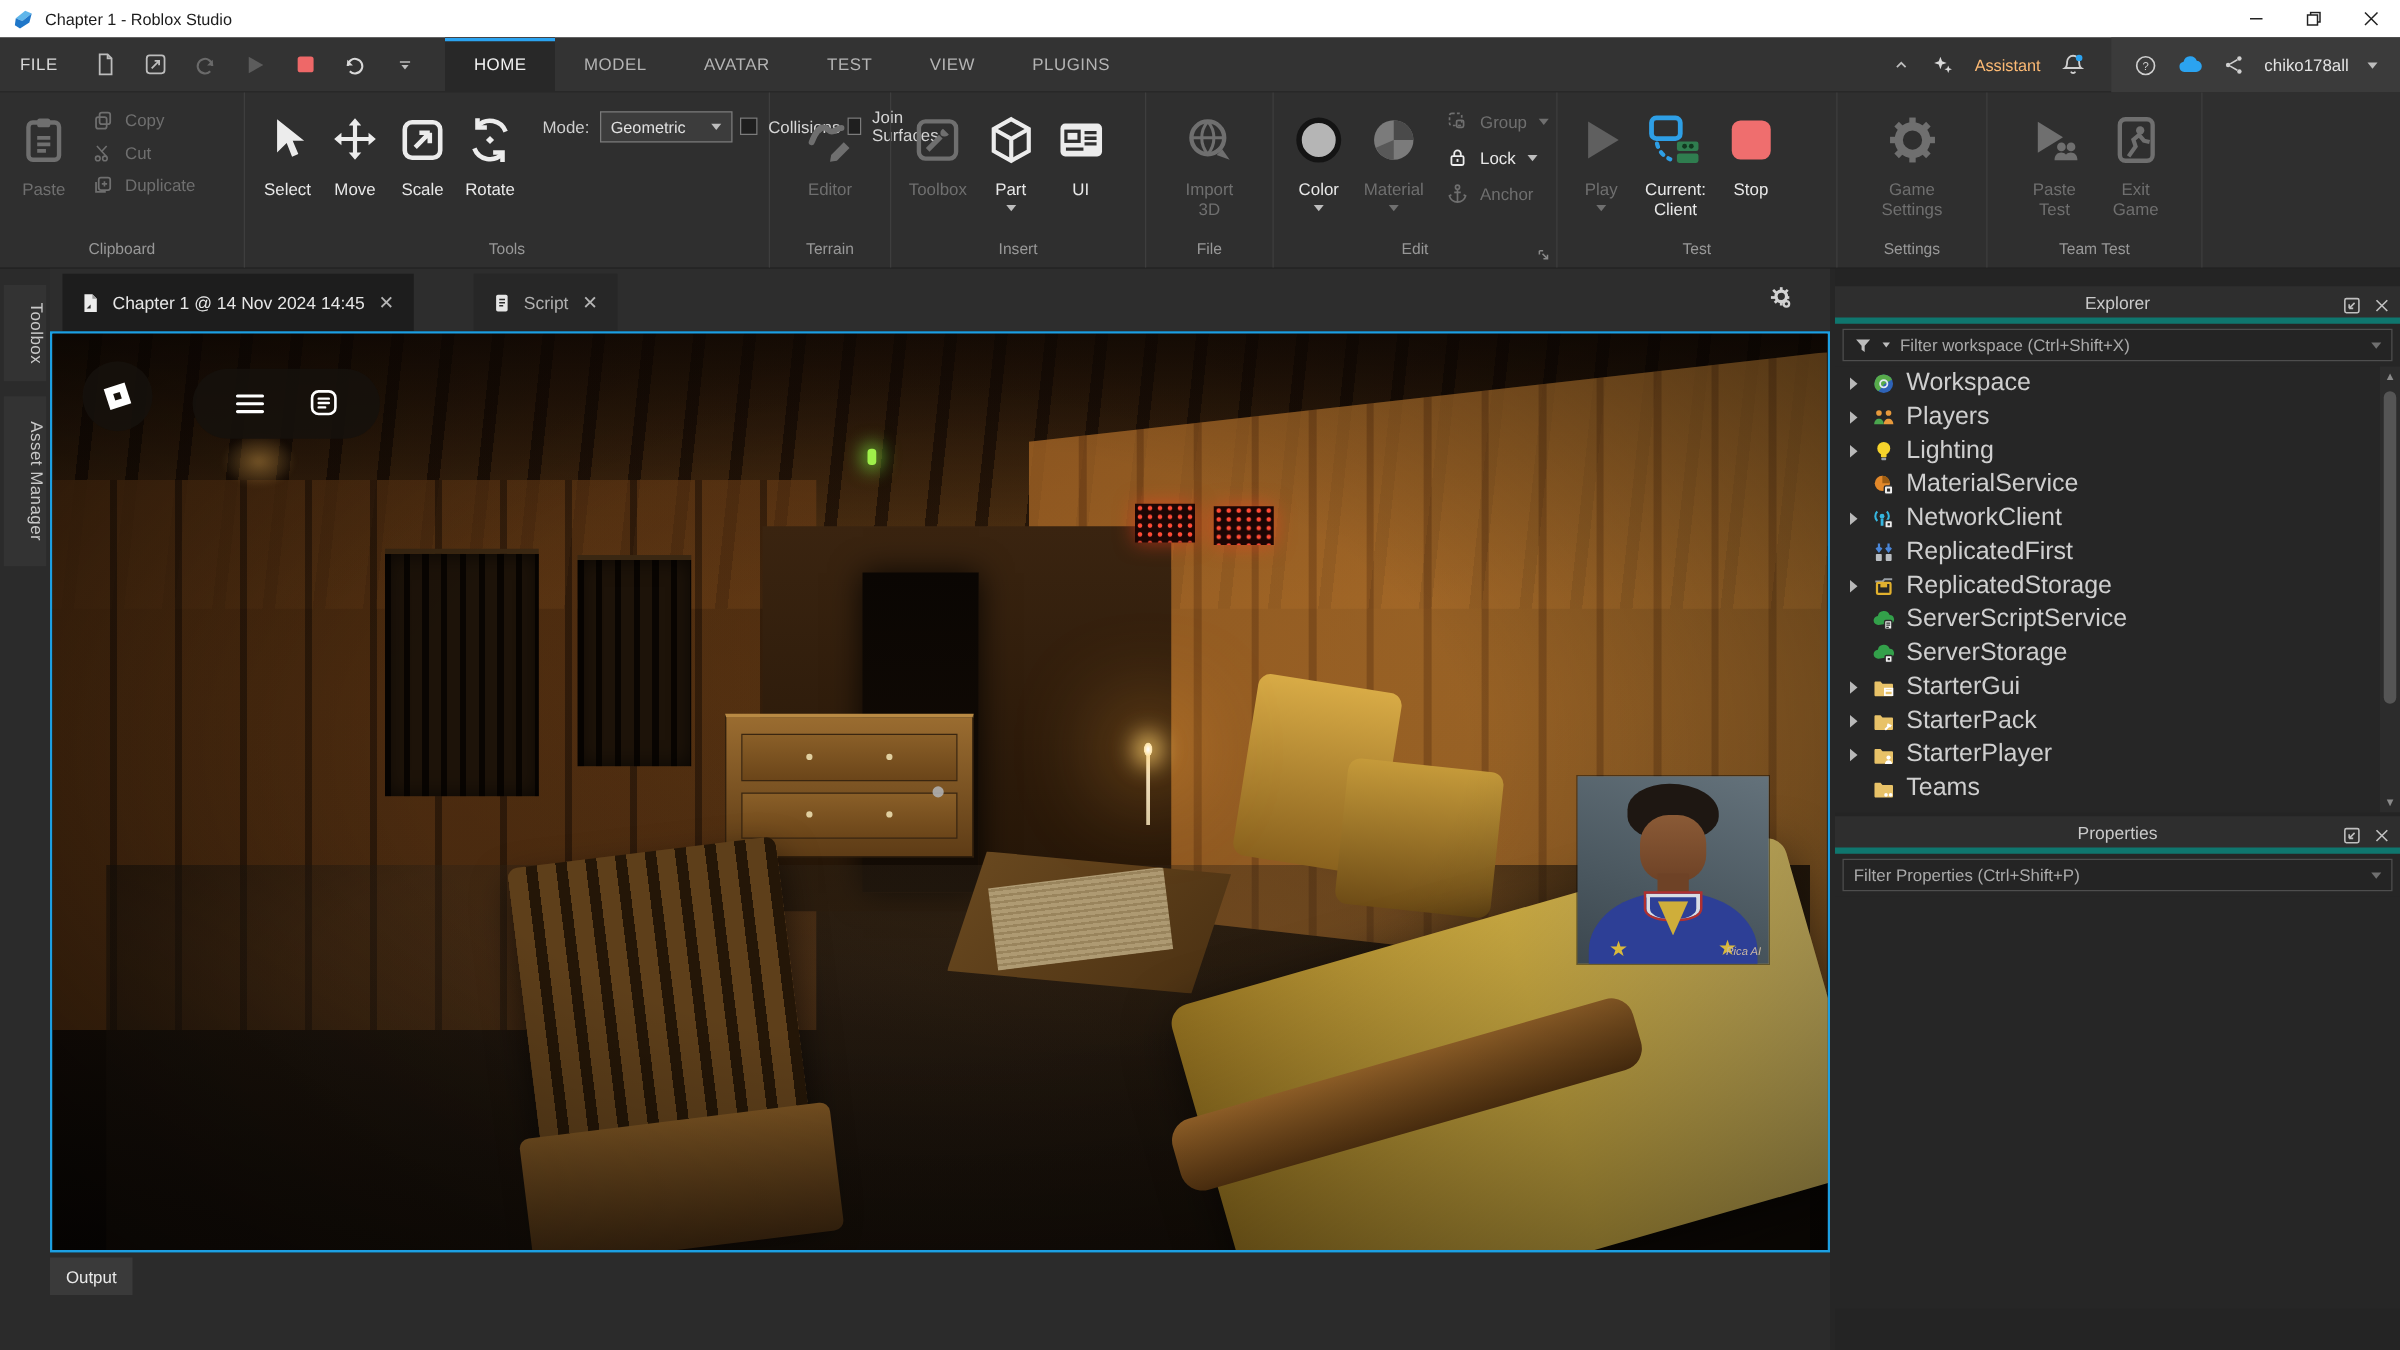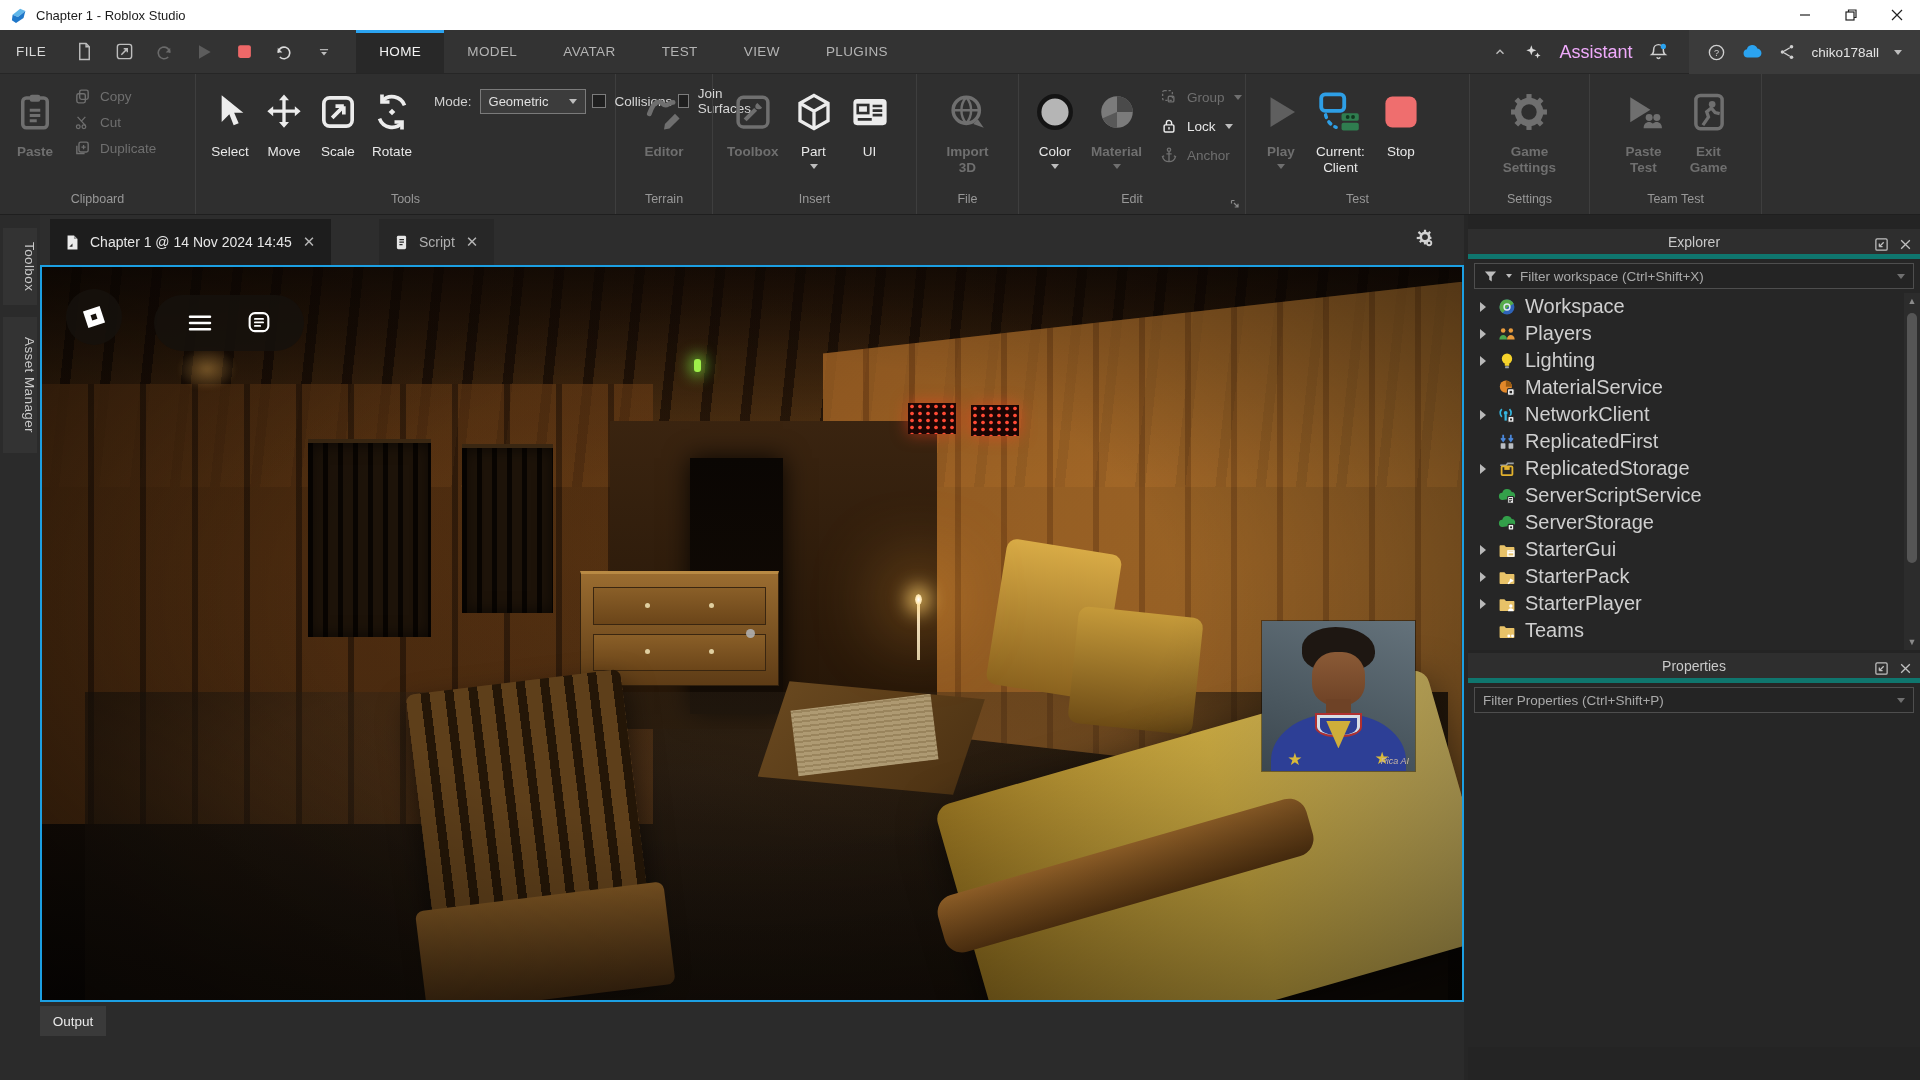--- a/index.html
+++ b/index.html
@@ -17,32 +17,32 @@
   
   .menubar { position:absolute; left:0; top:30px; width:100%; height:44px; background:#333333; display:flex; align-items:stretch; border-bottom:1px solid #262626; }
   .mb-file { display:flex; align-items:center; padding:0 18px 0 16px; font-size:13.5px; color:#d9d9d9; letter-spacing:.4px; }
   .qbtn { width:40px; display:flex; align-items:center; justify-content:center; }
   .mb-tabs { display:flex; align-items:stretch; margin-left:12px; }
   .mb-tab { display:flex; align-items:center; padding:0 23px; font-size:13.5px; color:#b4b4b4; letter-spacing:.4px; }
   .mb-tab.active { background:#282828; color:#f2f2f2; box-shadow:inset 0 3px 0 0 #2ba3f0; }
   .mb-right { position:absolute; right:0; top:30px; height:44px; display:flex; align-items:center; }
   .mb-right .seg-a { display:flex; align-items:center; gap:16px; padding:0 20px; height:100%; }
   .mb-right .seg-b { display:flex; align-items:center; gap:15px; padding:0 18px; height:100%; background:#3b3b3b; }
-  .assistant-label { font-size:18px; color:#f0abfc; }
+  .assistant-label { font-size:13px; color:#fdba74; }
   .username { font-size:13.5px; color:#e3e3e3; }
 
   
   .ribbon { position:absolute; left:0; top:74px; width:100%; height:141px; background:#2f2f2f; display:flex; border-bottom:1px solid #1f1f1f; }
   .rgroup { position:relative; border-right:1px solid #3e3e3e; display:flex; flex-direction:column; }
   .rg-content { flex:1; display:flex; align-items:flex-start; padding:10px 8px 0 8px; gap:2px; }
   .rg-label { height:24px; text-align:center; font-size:12.5px; color:#989898; line-height:18px; }
   .rbtn { display:flex; flex-direction:column; align-items:center; padding:2px 6px; color:#e8e8e8; }
   .rbtn .big { height:52px; display:flex; align-items:center; justify-content:center; }
   .rbtn .lbl { font-size:13.5px; margin-top:6px; line-height:16px; text-align:center; white-space:nowrap; }
-  .rbtn.disabled { color:#6f6f6f;font-weight:bold; }
+  .rbtn.disabled { color:#6f6f6f; }
   .mini-col { display:flex; flex-direction:column; justify-content:flex-start; gap:9px; padding:4px 4px 0 10px; }
   .mini-item { display:flex; align-items:center; gap:9px; font-size:13.5px; color:#e8e8e8; white-space:nowrap; }
   .mini-item.disabled { color:#6f6f6f; }
   .caret { width:0; height:0; border-left:4.5px solid transparent; border-right:4.5px solid transparent; border-top:5px solid #bdbdbd; display:inline-block; }
   .caret.dim { border-top-color:#6f6f6f; }
   .mode-col { display:flex; flex-direction:row; gap:6px; padding:2px 6px 0 14px; }
   .mode-row { display:flex; align-items:center; gap:8px; font-size:13.5px; color:#cfcfcf; }
   .mode-select { width:106px; height:25px; background:#3c3c3c; border:1px solid #7a7a7a; display:flex; align-items:center; justify-content:space-between; padding:0 8px; font-size:13px; color:#e0e0e0; }
   .chk-row { display:flex; align-items:center; gap:9px; font-size:13.5px; color:#d6d6d6; }
   .chk { width:14px; height:14px; background:#1f1f1f; border:1px solid #7c7c7c; }

